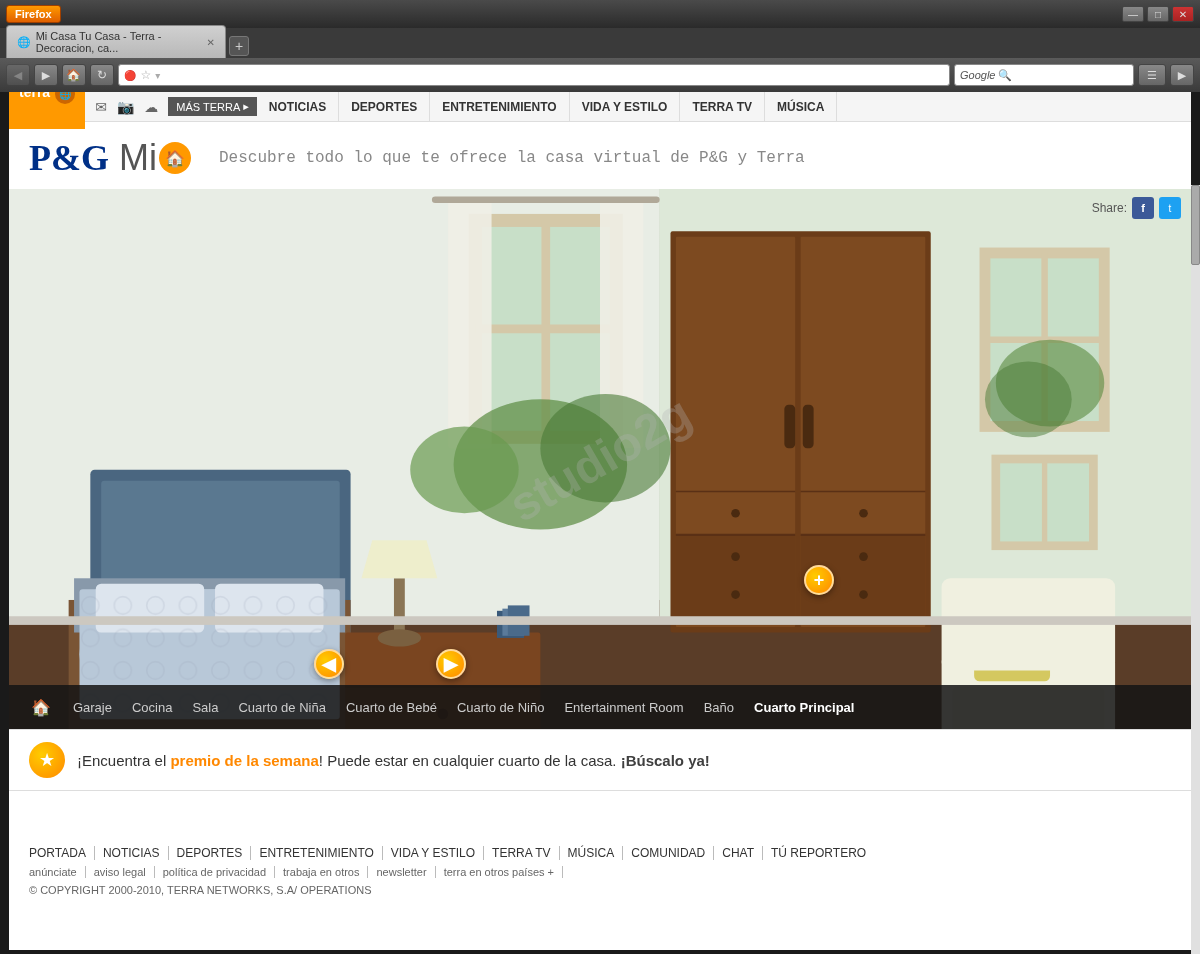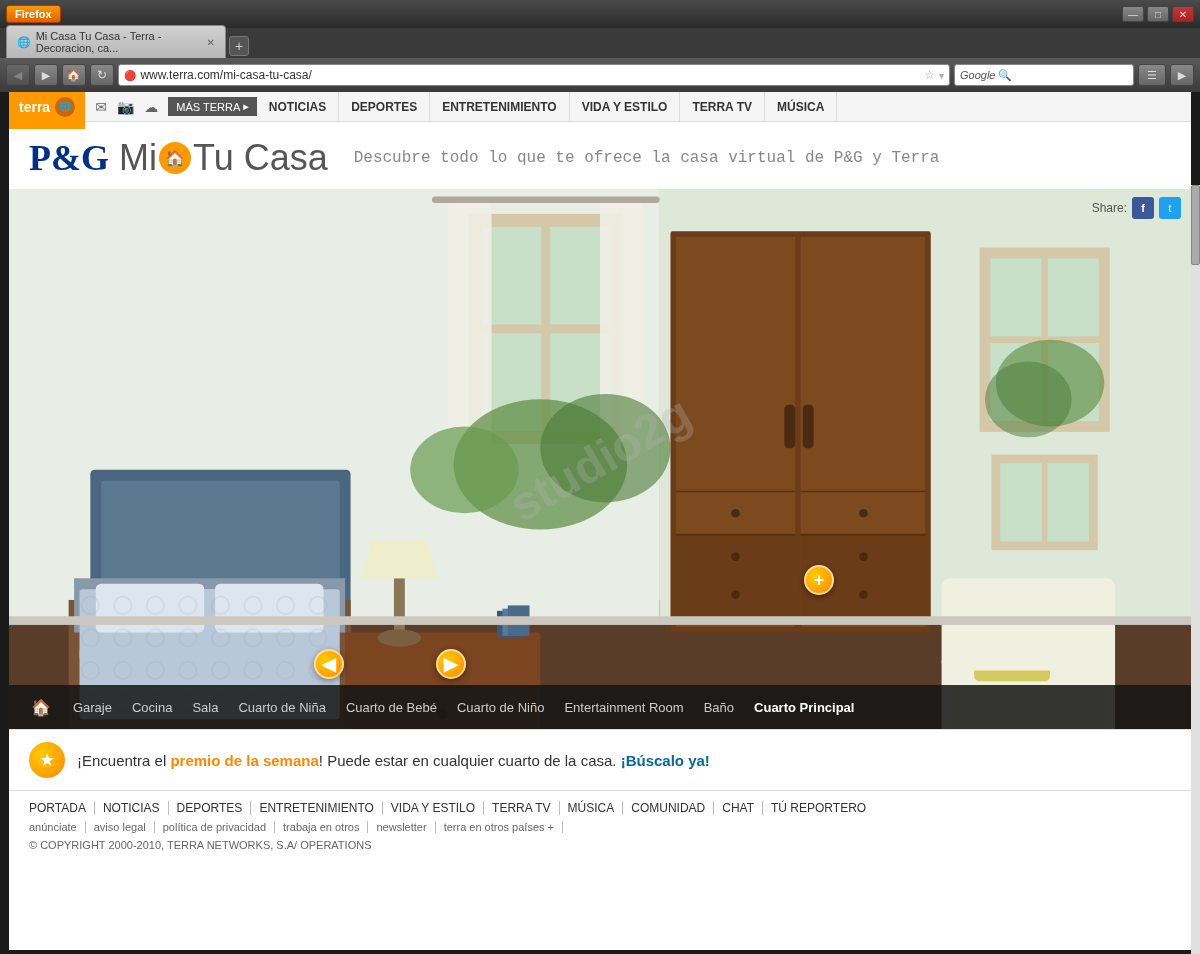--- a/index.html
+++ b/index.html
@@ -147,21 +147,21 @@
       background: #f5f5f5;
       height: 30px;
       display: flex;
       align-items: center;
       border-bottom: 1px solid #ddd;
     }
     .terra-logo-area {
       background: #f90;
       height: 45px;
       display: flex;
-      align-items: center;
+      align-items: flex-start;
       padding: 0 10px;
       gap: 5px;
     }
     .terra-logo-text {
       color: white;
       font-size: 14px;
       font-weight: bold;
     }
     .terra-logo-icon {
       width: 20px; height: 20px;
@@ -347,34 +347,35 @@
       width: 36px; height: 36px;
       background: radial-gradient(circle at 35% 35%, #ffcc00, #ff8800);
       border-radius: 50%;
       display: flex; align-items: center; justify-content: center;
       color: white;
       font-size: 18px;
       flex-shrink: 0;
     }
     .prize-text { font-size: 15px; color: #333; }
     .prize-highlight { color: #ff8800; font-weight: bold; }
-    .prize-cta { color: #0369a1; font-weight: bold; }
+    .prize-cta { color: #404040; font-weight: bold; }
 
     
     .footer {
       border-top: 1px solid #ddd;
       padding: 10px 20px;
       background: white;
     }
     .footer-main-links {
       display: flex;
       gap: 0;
       align-items: center;
       flex-wrap: wrap;
       margin-bottom: 6px;
+      margin-top: 45px;
     }
     .footer-link {
       font-size: 12px;
       color: #333;
       text-decoration: none;
       padding: 0 8px;
       border-right: 1px solid #bbb;
     }
     .footer-link:first-child { padding-left: 0; }
     .footer-link:last-child { border-right: none; }
@@ -457,21 +458,20 @@
     <div class="tab-new">+</div>
   </div>
 
   <div class="nav-bar">
     <div class="nav-btn disabled">◀</div>
     <div class="nav-btn">▶</div>
     <div class="home-btn">🏠</div>
     <div class="refresh-btn">↻</div>
     <div class="url-bar">
       <span class="url-icon">🔴</span>
-      <span class="url-text">www.terra.com/mi-casa-tu-casa/</span>
       <span class="url-star">☆</span>
       <span style="color:#aaa;font-size:10px;">▾</span>
     </div>
     <div class="search-bar">
       <span class="google-logo">Google</span>
       <span class="search-icon">🔍</span>
     </div>
     <div class="nav-btn" style="width:28px;">☰</div>
     <div class="nav-btn">▶</div>
   </div>
@@ -503,21 +503,20 @@
         <div class="nav-item">MÚSICA</div>
       </div>
     </div>
 
     <div class="page-header">
       <div style="display:flex; align-items:center; gap:10px;">
         <span class="pg-logo">P&amp;G</span>
         <div class="mi-casa-logo">
           <span> Mi</span>
           <span class="mi-casa-icon">🏠</span>
-          <span>Tu Casa</span>
         </div>
       </div>
       <div class="subtitle">Descubre todo lo que te ofrece la casa virtual de P&amp;G y Terra</div>
     </div>
 
     <div class="room-area">
       
       <div class="share-area">
         <span>Share:</span>
         <div class="share-fb">f</div>

